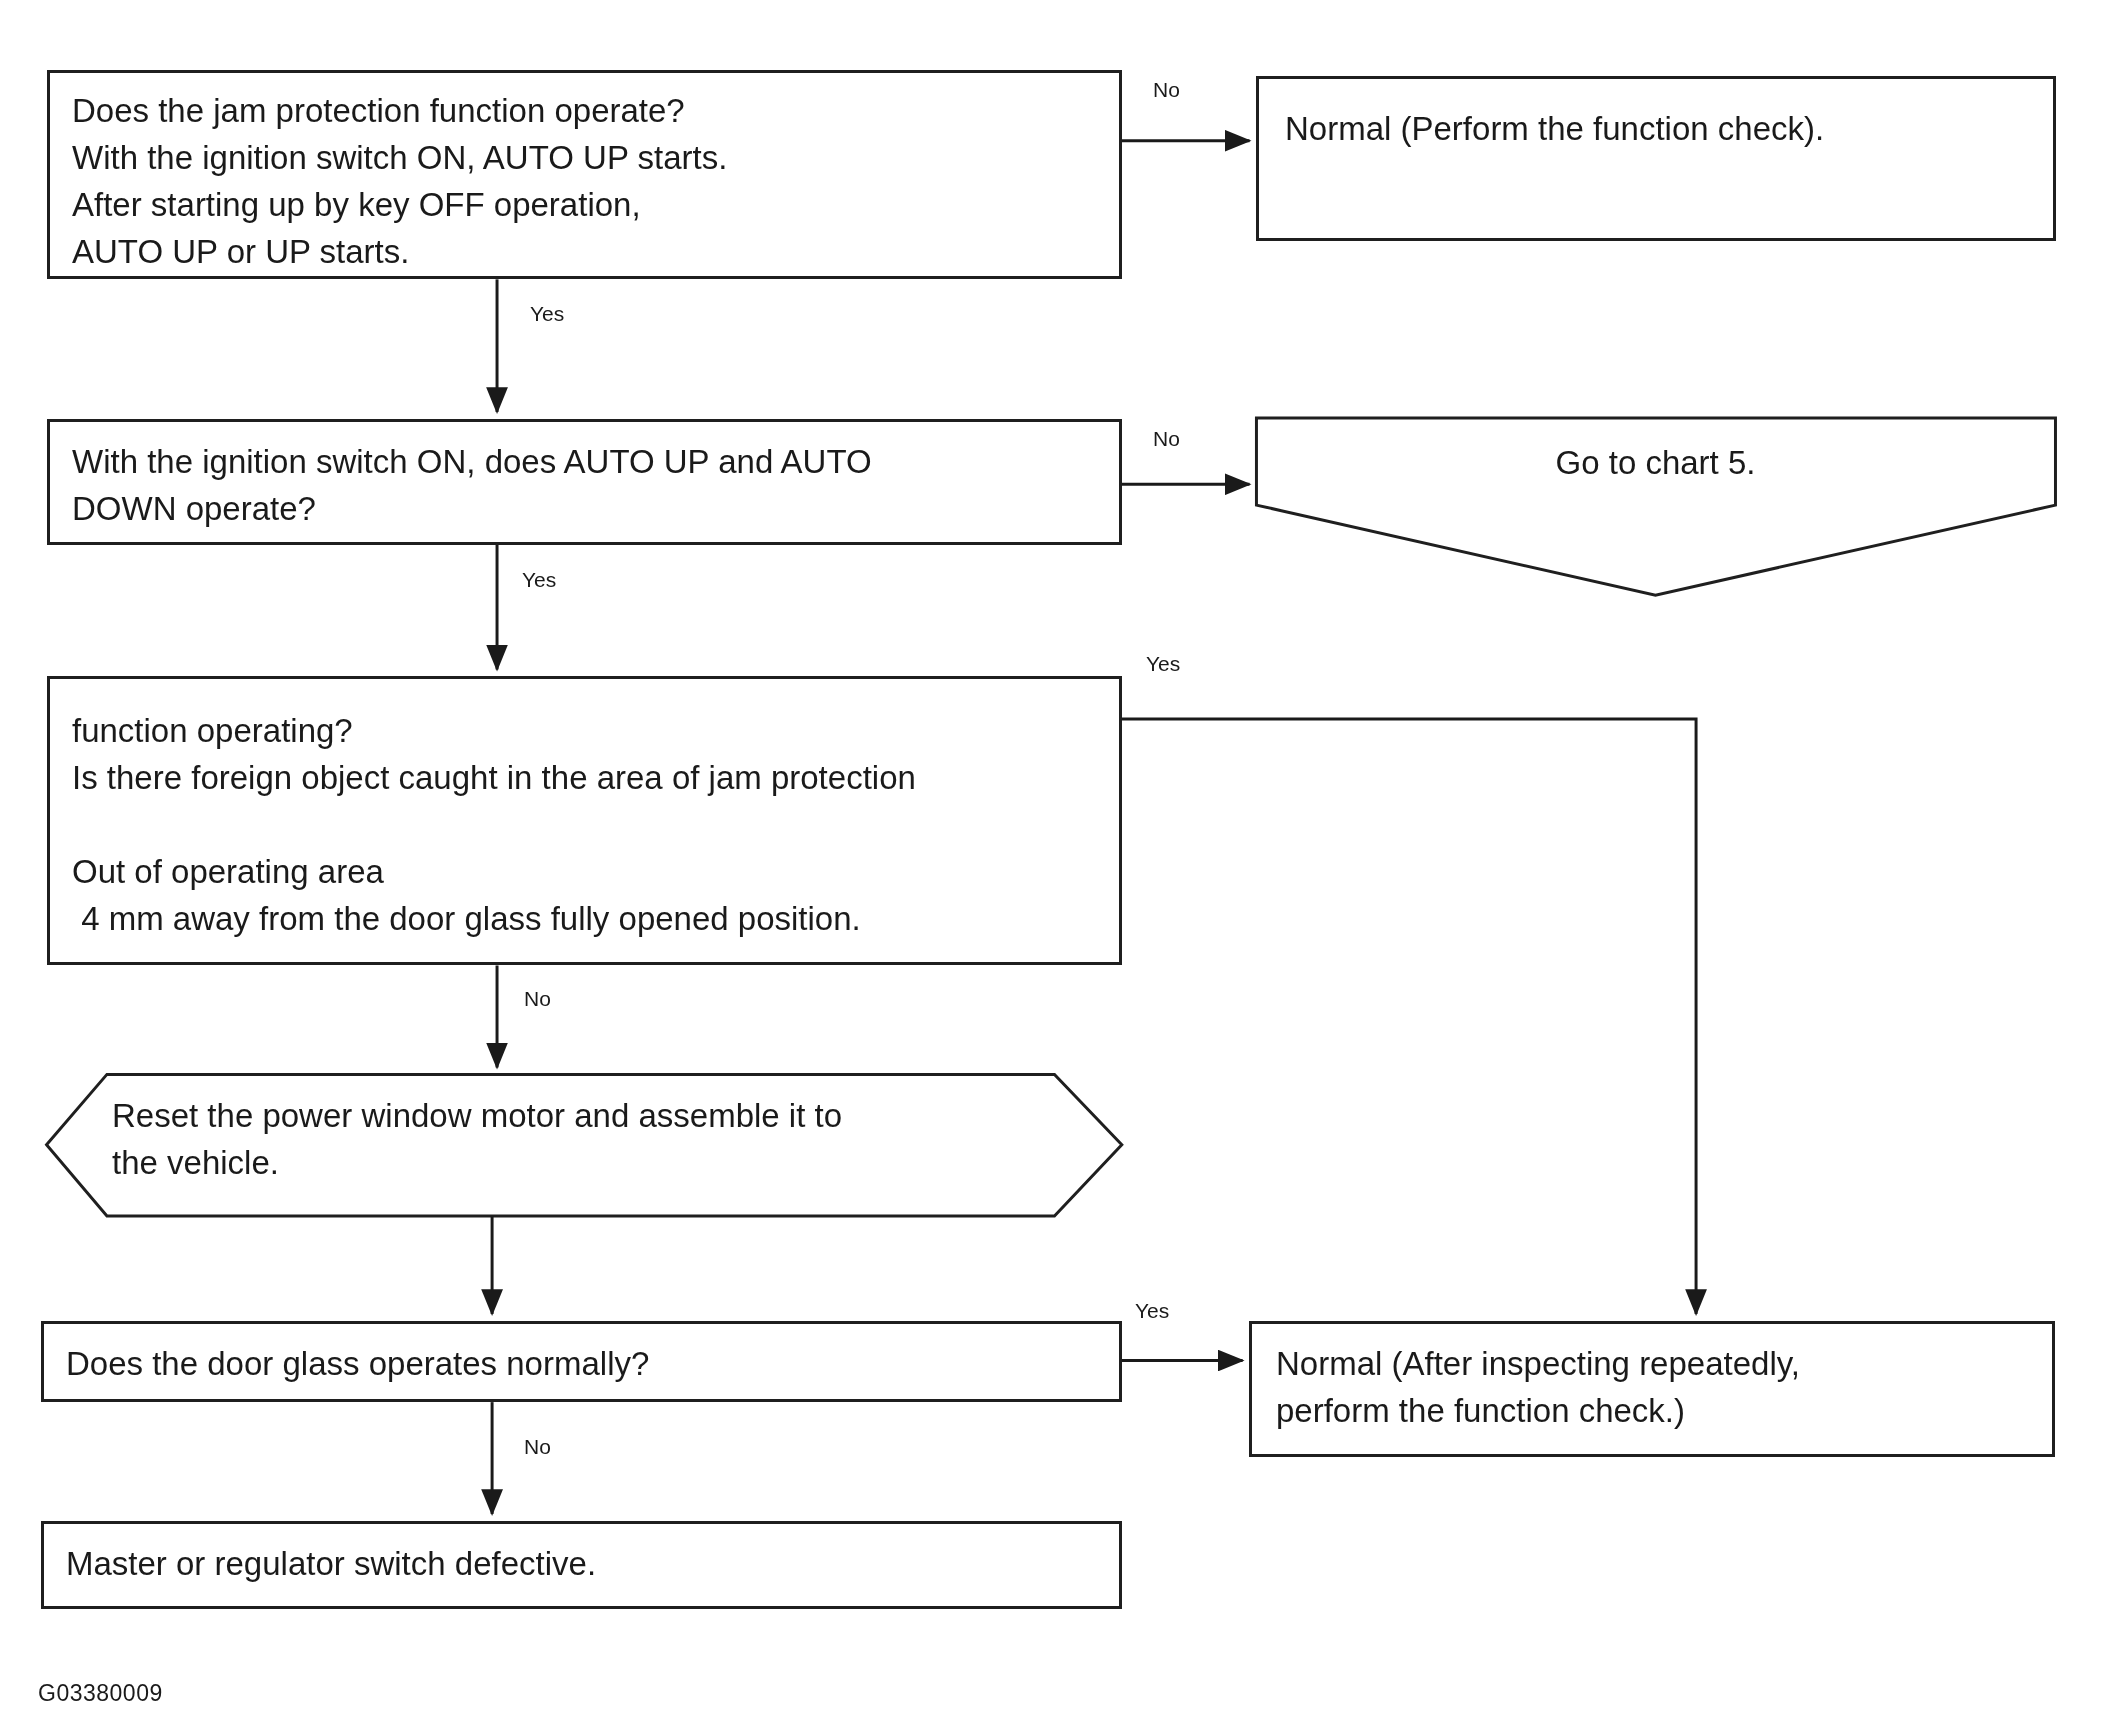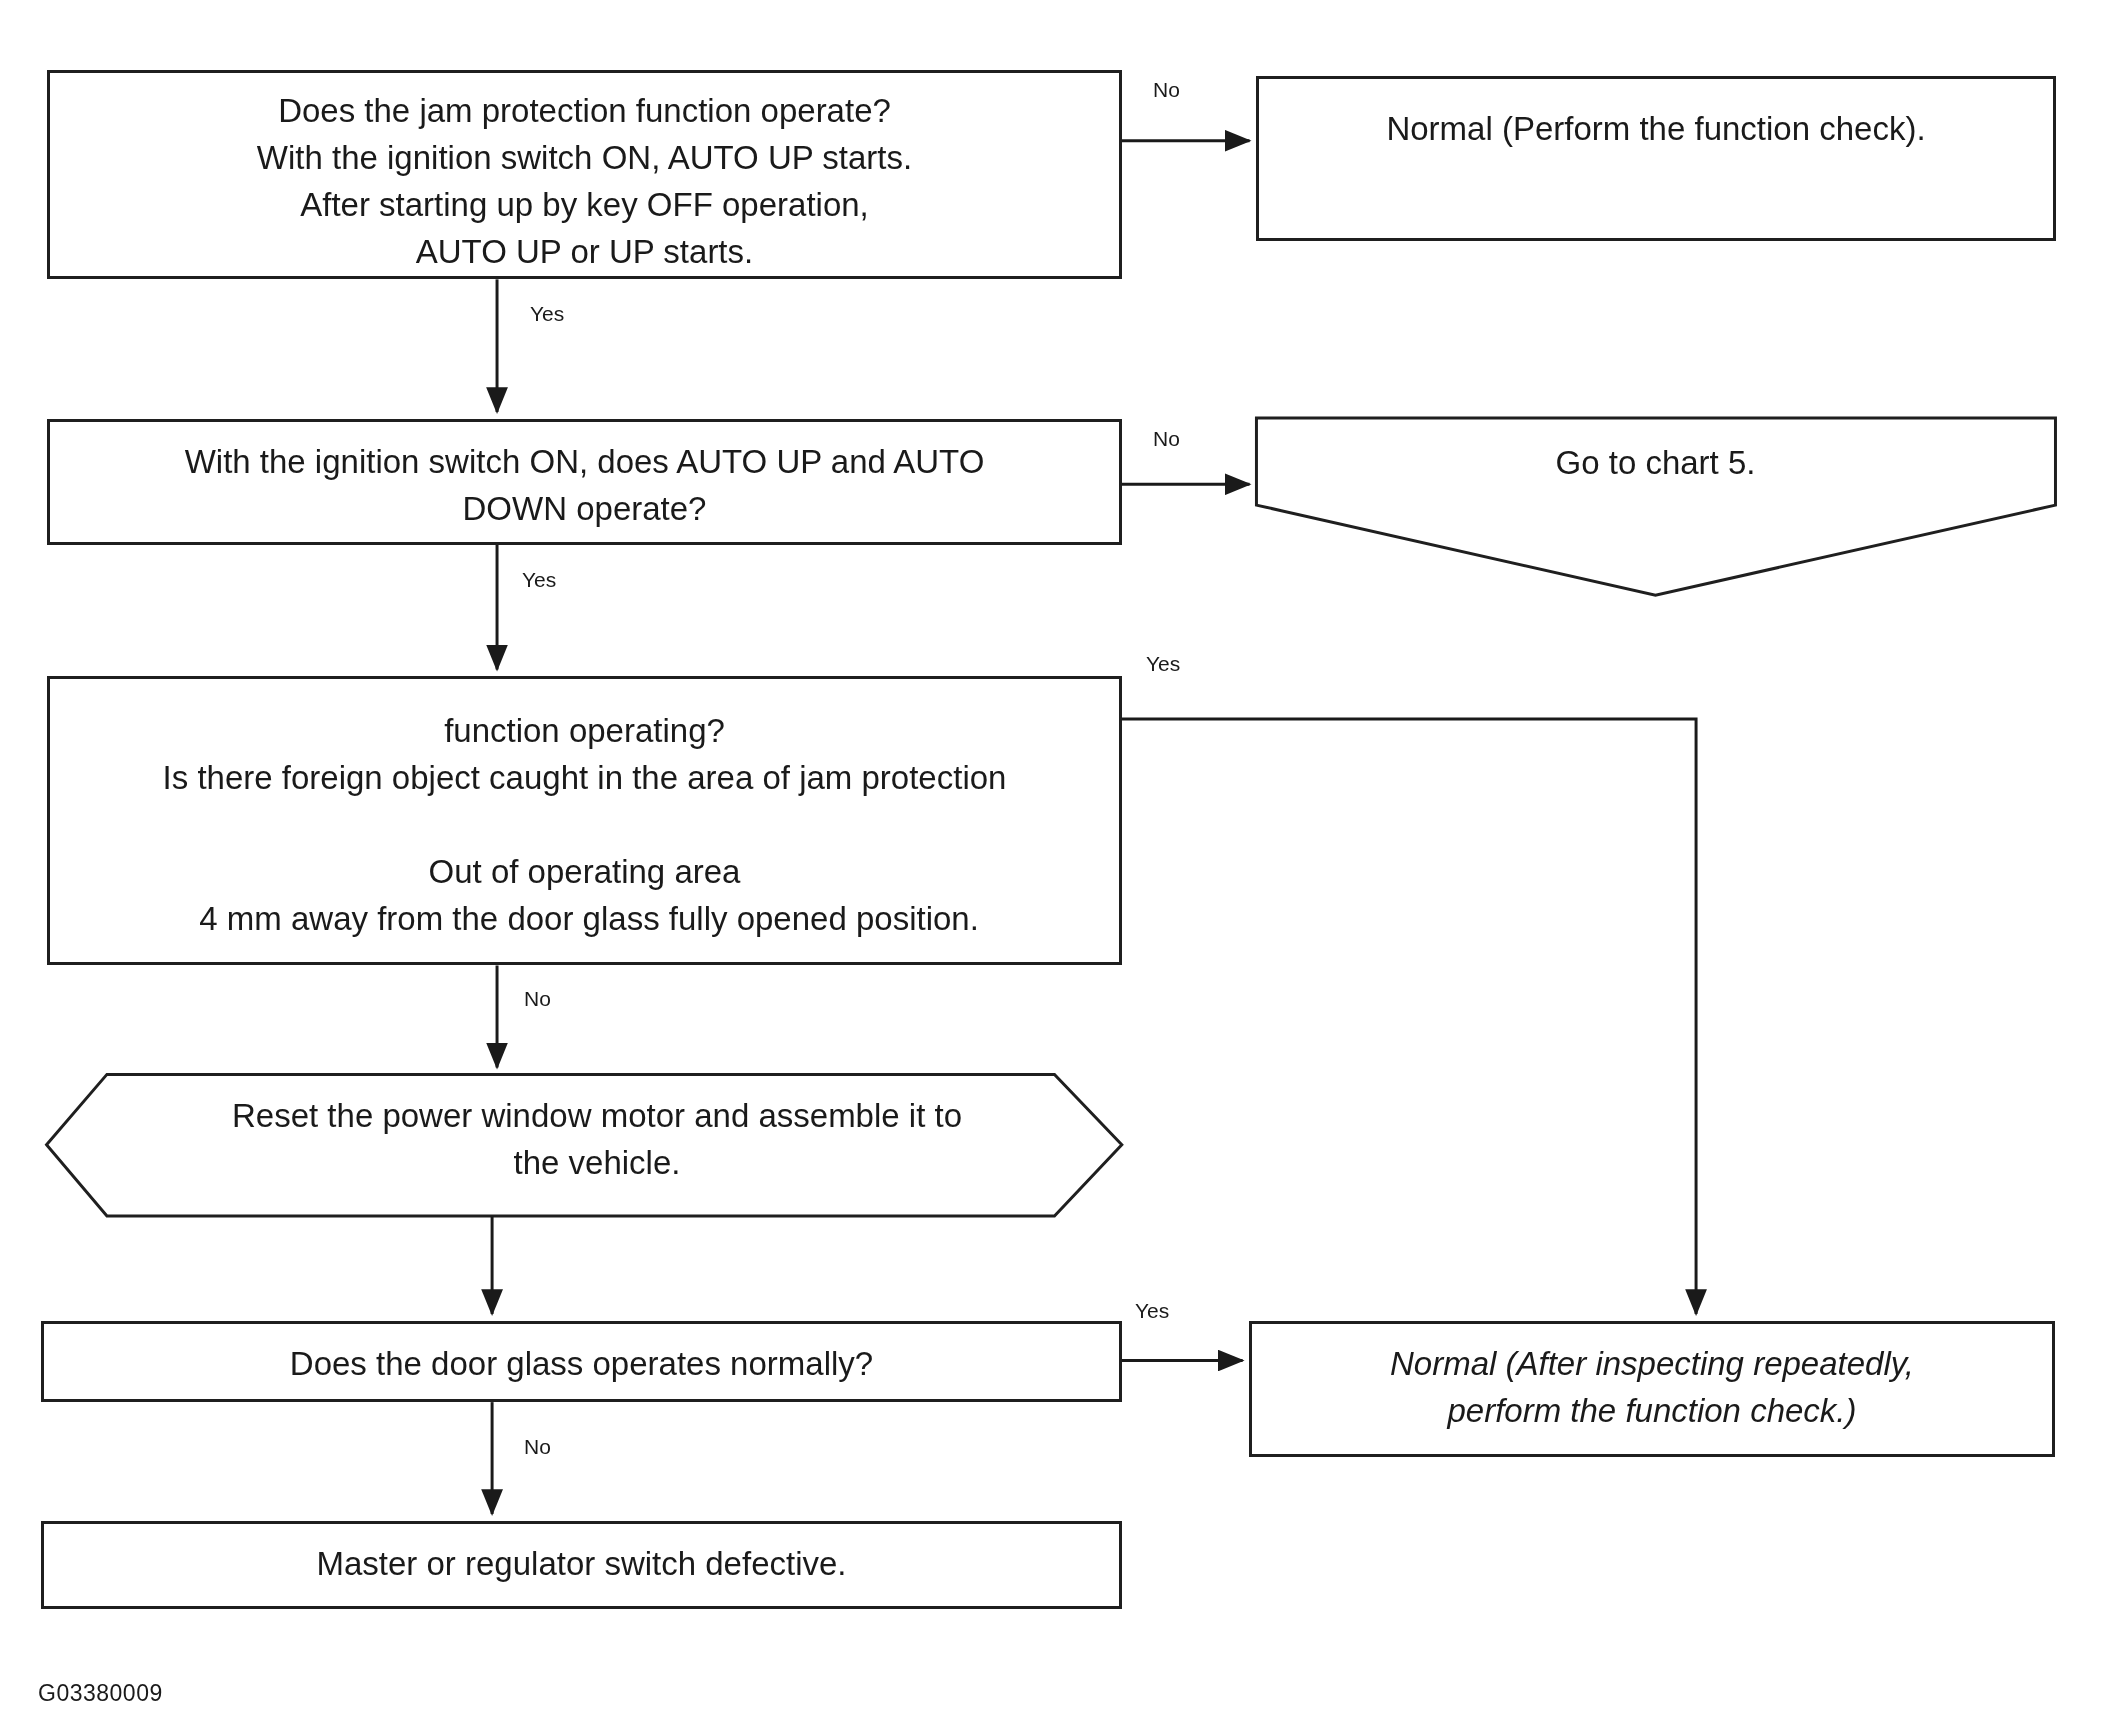--- a/index.html
+++ b/index.html
@@ -19,21 +19,21 @@
     border:3px solid #1f1f1f;
     background:#ffffff;
     font-size:33px;
     line-height:47px;
   }
   .txt {
     position:absolute;
     font-size:33px;
     line-height:47px;
   }
-  .tline { min-height:47px; white-space:pre;text-align:center; }
+  .tline { min-height:47px; white-space:pre; }
   .lbl {
     position:absolute;
     font-size:21px;
     line-height:38px;
   }
   .caption {
     position:absolute;
     font-size:23px;
     letter-spacing:0.5px;
     margin-top:48px;
@@ -94,21 +94,21 @@
 
   <div class="txt" style="left:112px; top:1092px; width:970px;">
     <div class="tline">Reset the power window motor and assemble it to</div>
     <div class="tline">the vehicle.</div>
   </div>
 
   <div class="box" style="left:41px; top:1321px; width:1081px; height:81px; padding:16px 22px;">
     <div class="tline">Does the door glass operates normally?</div>
   </div>
 
-  <div class="box" style="left:1249px; top:1321px; width:806px; height:136px; padding:16px 24px;font-style:italic;">
+  <div class="box" style="left:1249px; top:1321px; width:806px; height:136px; padding:16px 24px;">
     <div class="tline">Normal (After inspecting repeatedly,</div>
     <div class="tline">perform the function check.)</div>
   </div>
 
   <div class="box" style="left:41px; top:1521px; width:1081px; height:88px; padding:16px 22px;">
     <div class="tline">Master or regulator switch defective.</div>
   </div>
 
   <div class="lbl" style="left:1153px; top:71px;">No</div>
   <div class="lbl" style="left:530px;  top:295px;">Yes</div>

